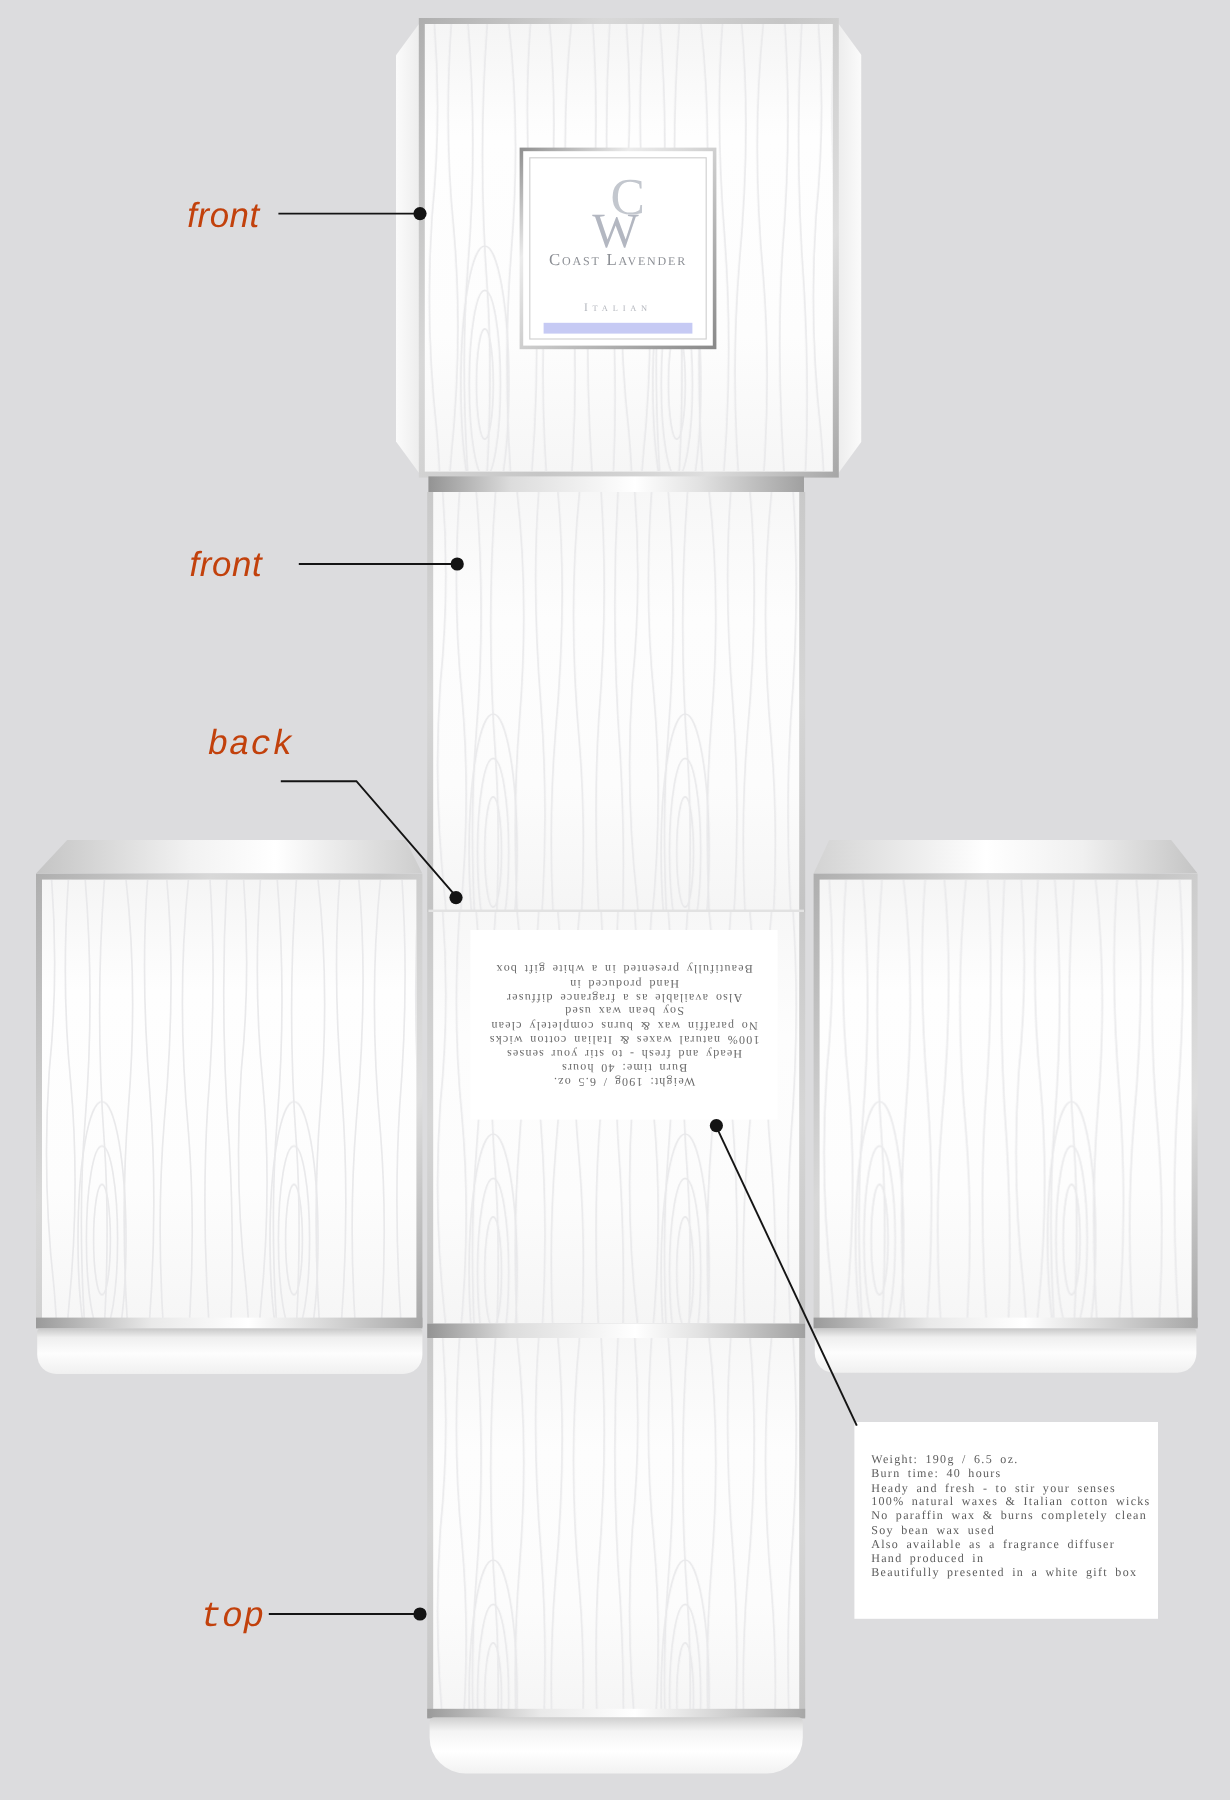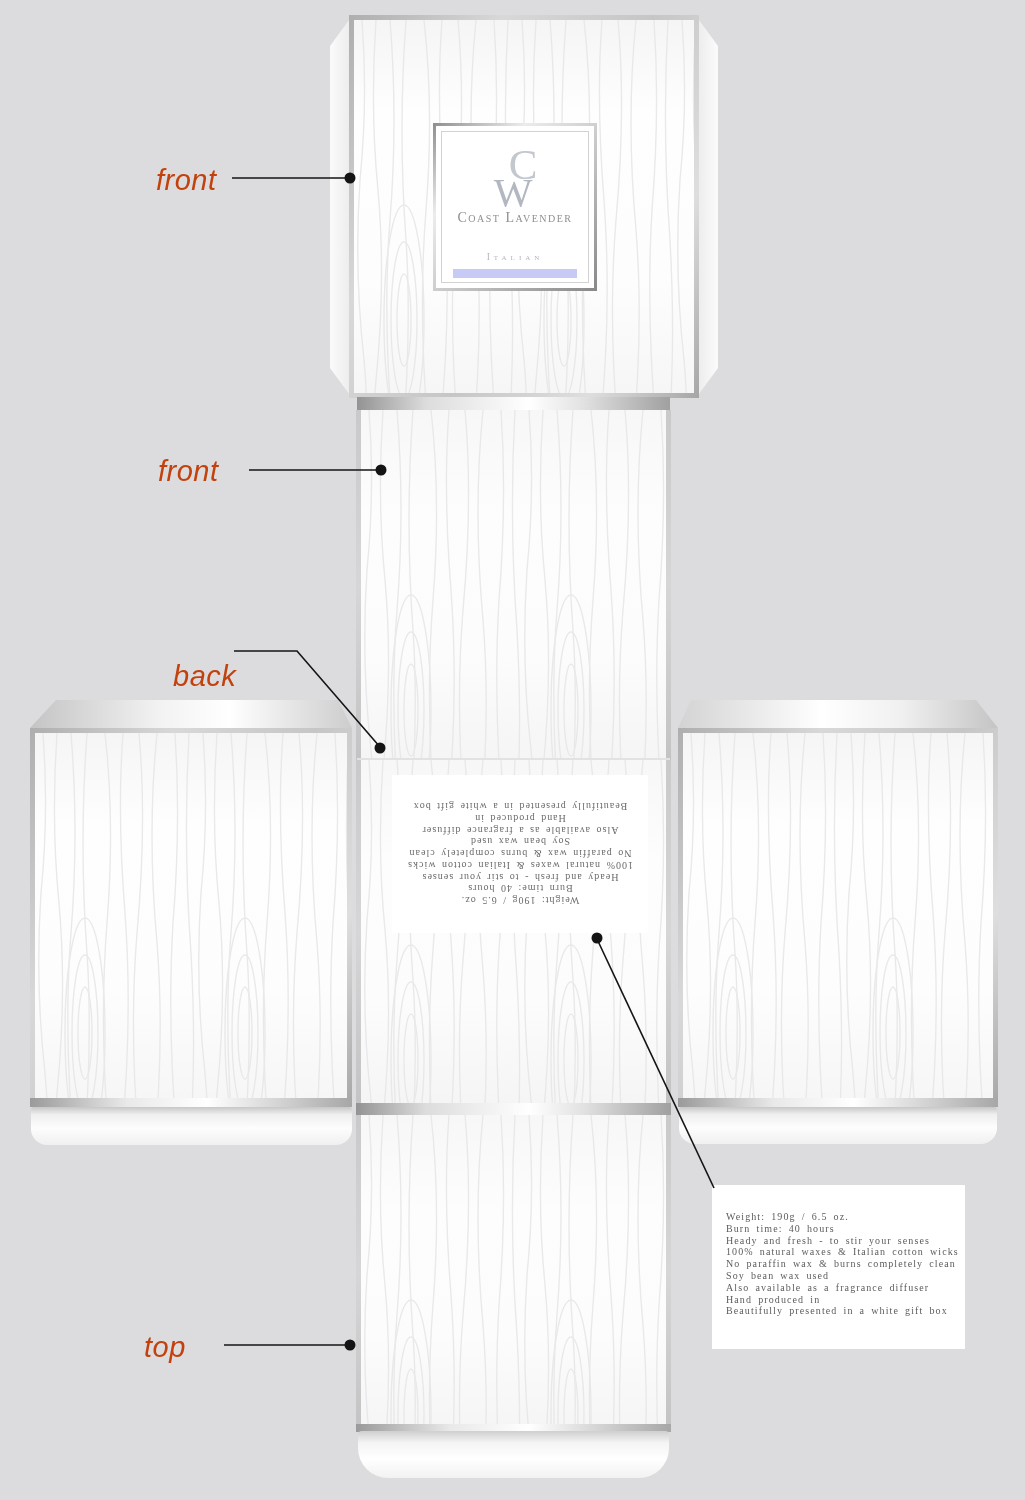--- a/index.html
+++ b/index.html
@@ -203,16 +203,16 @@
       <circle cx="350" cy="178" r="5.5"></circle>
       <circle cx="381" cy="470" r="5.5"></circle>
       <circle cx="380" cy="748" r="5.5"></circle>
       <circle cx="350" cy="1345" r="5.5"></circle>
       <circle cx="597" cy="938" r="5.5"></circle>
     </g>
   </svg>
 
   <div class="callout" style="left:156px;top:164px;">front</div>
   <div class="callout" style="left:158px;top:455px;">front</div>
-  <div class="callout" style="left:173px;top:660px;">back</div>
-  <div class="callout" style="left:144px;top:1331px;">top</div>
+  <div class="callout" style="left:173px;top:604px;font-family:Liberation Mono, monospace;">back</div>
+  <div class="callout" style="left:167px;top:1331px;font-family:Liberation Mono, monospace;">top</div>
 
 </div>
 
 </body></html>

